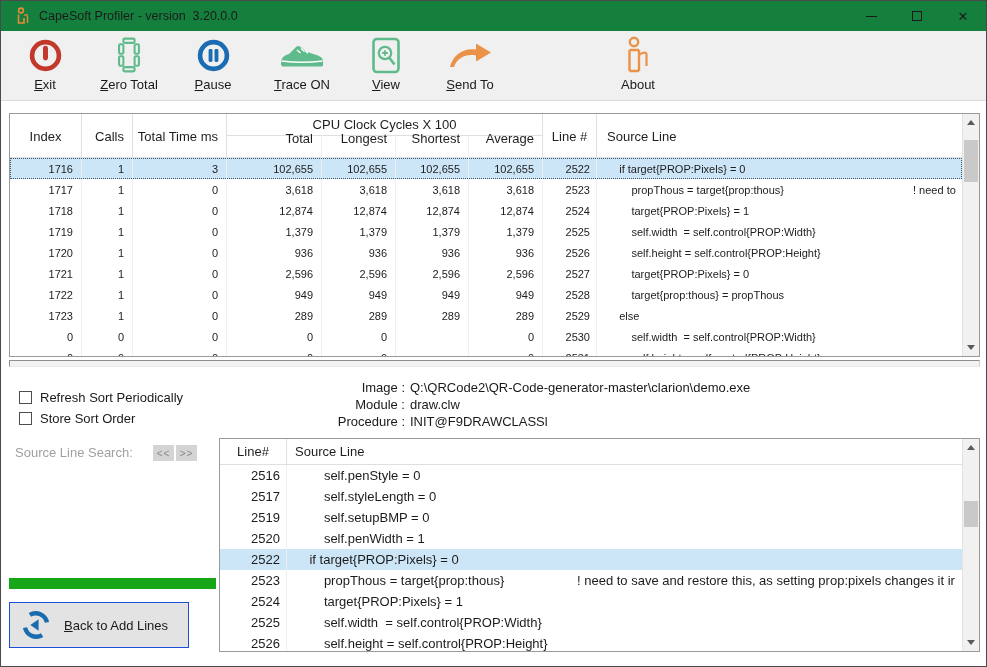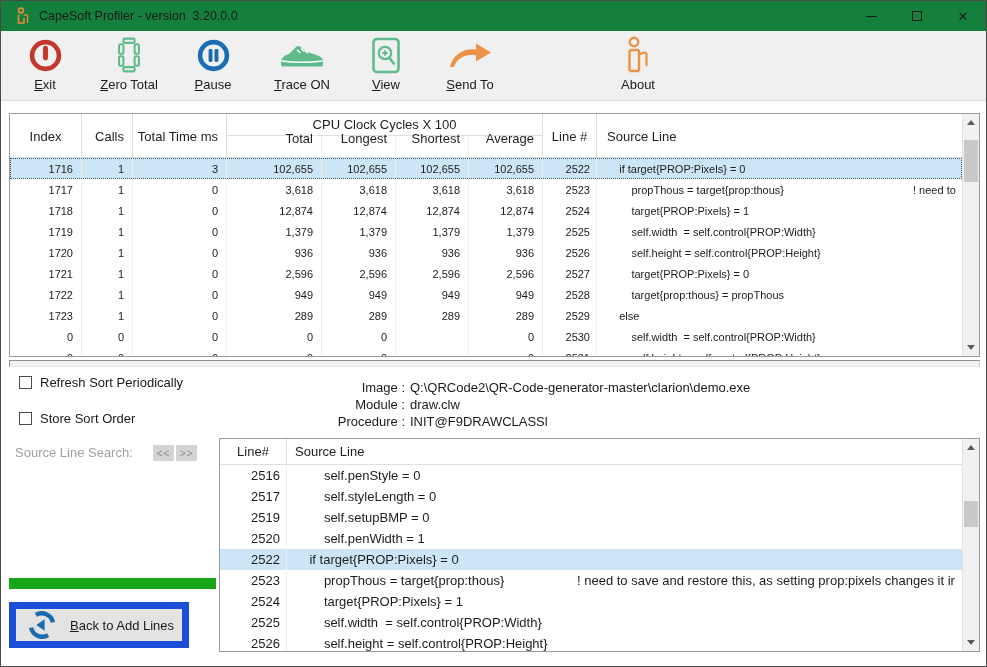--- a/index.html
+++ b/index.html
@@ -73,21 +73,21 @@
 
   
   .search-label { position:absolute; left:14px; top:344px; font-size:13px; color:#a0a0a0; }
   .search-btn { position:absolute; top:344px; width:21px; height:16px; background:#d4d4d4; color:#8a8a8a; font-size:10px; display:flex; align-items:center; justify-content:center; letter-spacing:1px; }
   .btn-prev { left:152px; } .btn-next { left:175px; }
   .time-block { position:absolute; left:8px; top:505px; width:174px; text-align:right; font-size:13px; color:#1a1a1a; }
   .time-row { height:20px; line-height:20px; }
 
   
   .progress { position:absolute; left:8px; top:477px; width:207px; height:11px; background:#17a617; }
-  .back-btn { position:absolute; left:8px; top:501px; width:180px; height:46px; background:#e3e3e3; border:7px solid #1d4ed8; display:flex; align-items:center; }
+  .back-btn { position:absolute; left:8px; top:501px; width:180px; height:46px; background:#e3e3e3; border:1px solid #1d4ed8; display:flex; align-items:center; }
   .back-icon { margin-left:12px; width:28px; height:28px; flex:none; }
   .back-label { margin-left:14px; font-size:13px; color:#1a1a1a; }
 
   
   .src-table { position:absolute; left:218px; top:337px; width:761px; height:214px; border:1px solid #9a9a9a; background:#fff; }
   .src-inner { position:absolute; left:0; top:0; right:17px; bottom:0; overflow:hidden; }
   .src-header { display:grid; grid-template-columns:67px minmax(0,1fr); height:26px; border-bottom:1px solid #dfdfdf; font-size:13px; color:#1e1e1e; }
   .src-header .hc { display:flex; align-items:center; }
   .src-header .hc.line { justify-content:center; border-right:1px solid #dfdfdf; }
   .src-header .hc.src { padding-left:8px; }
@@ -380,21 +380,21 @@
           </div>
         <div class="sb-thumb" style="top:26px; height:42px;"></div>
         <div class="sb-btn sb-down">
             <div class="tri-down"></div>
           </div>
       </div>
     </div>
 
     <div class="groove"></div>
 
-    <div class="chk-row" style="top:274px;">
+    <div class="chk-row" style="top:289px;">
       <div class="chk-box"></div>
       <span class="chk-label">Refresh Sort Periodically</span>
     </div>
     <div class="chk-row" style="top:310px;">
       <div class="chk-box"></div>
       <span class="chk-label">Store Sort Order</span>
     </div>
 
     <div class="info-block">
       <div class="info-row">

